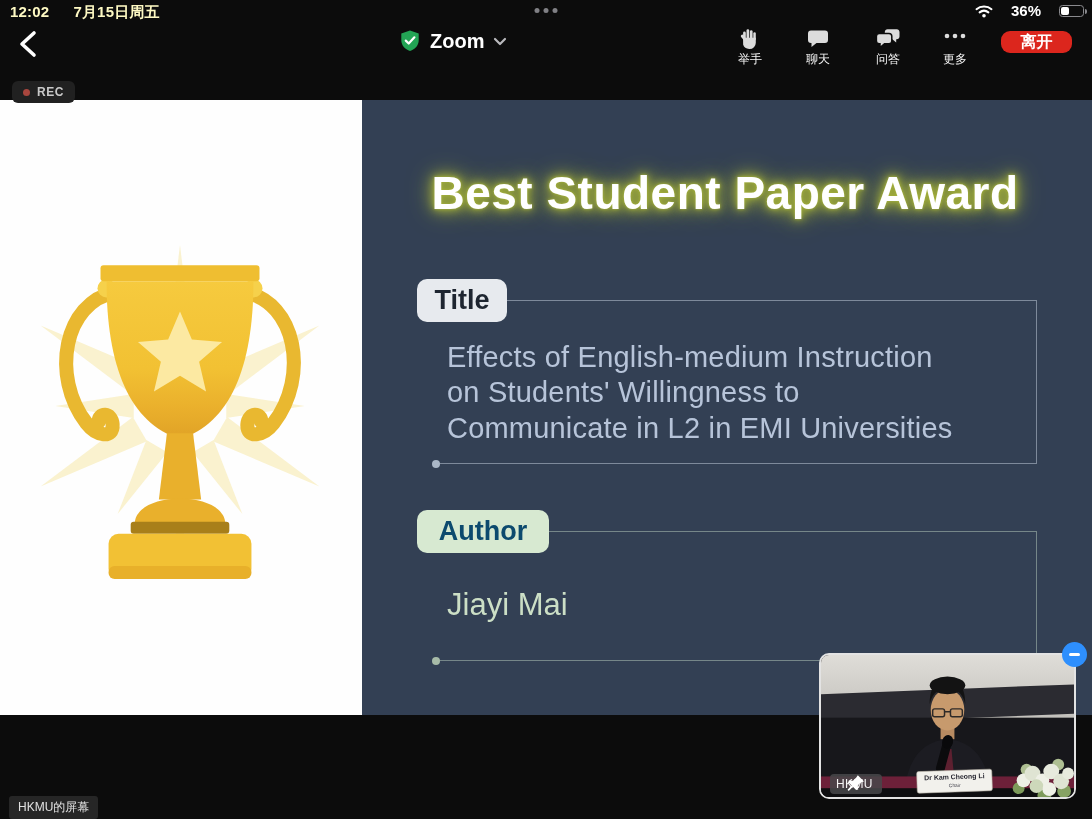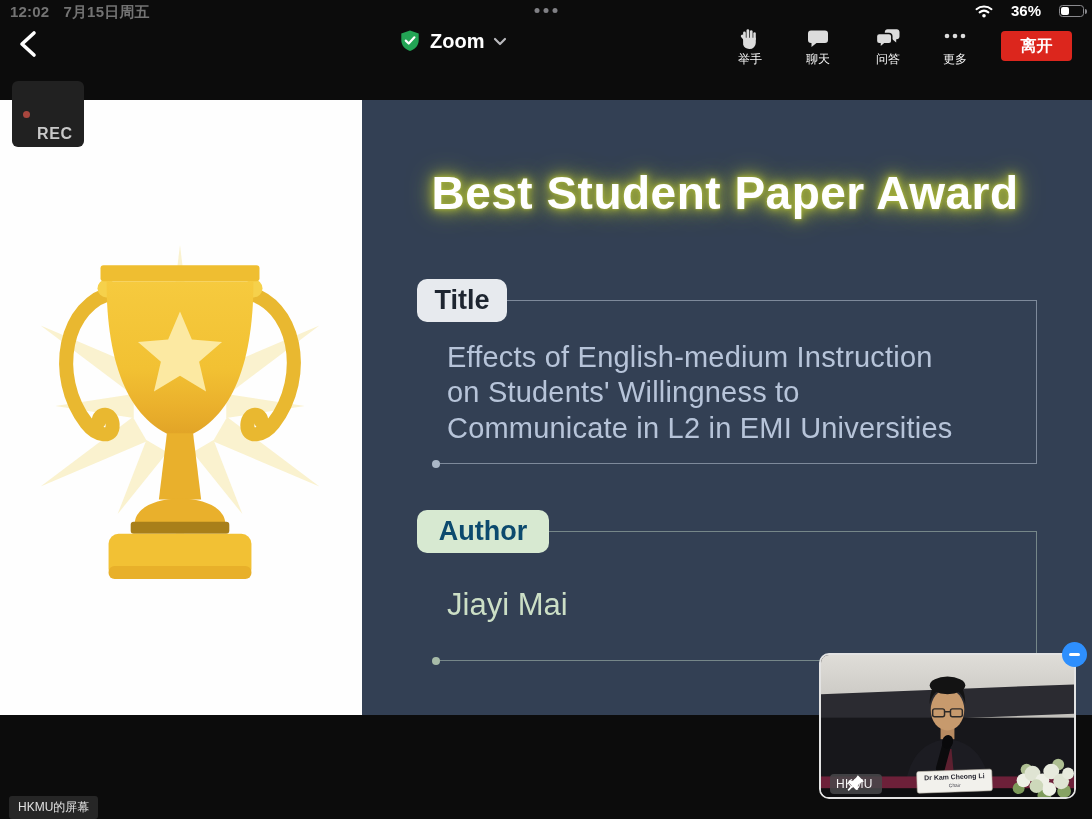--- a/index.html
+++ b/index.html
@@ -4,42 +4,42 @@
 <style>
   * { margin:0; padding:0; box-sizing:border-box; }
   html,body { background:#000; }
   .screen{
     position:relative; width:1092px; height:819px; overflow:hidden;
     background:#0c0c0c;
     font-family:"Liberation Sans","DejaVu Sans",sans-serif;
   }
   
   .status-bar{ position:absolute; left:0; top:0; width:100%; height:22px; }
-  .status-left{ position:absolute; left:10px; top:3px; display:flex; gap:14px; color:#737373; font-size:15px; font-weight:700; letter-spacing:.2px;text-align:center;}
+  .status-left{ position:absolute; left:10px; top:3px; display:flex; gap:24px; color:#fef9c3; font-size:15px; font-weight:700; letter-spacing:.2px;text-align:center;}
   .status-date{ font-weight:600; }
   .sys-dots{ position:absolute; left:50%; top:8px; transform:translateX(-50%); display:flex; gap:4px;}
   .sys-dots i{ width:5px; height:5px; border-radius:50%; background:#808085; }
   .status-right{ position:absolute; right:8px; top:2px; display:flex; align-items:center; gap:18px; color:#fff; font-size:15px; font-weight:600;}
   .battery{ position:relative; width:25px; height:12px; border:1px solid #8a8a8e; border-radius:3.5px; }
   .battery .fill{ position:absolute; left:1px; top:1px; bottom:1px; width:36%; background:#fff; border-radius:2px; }
   .battery .nub{ position:absolute; right:-4px; top:3px; width:2.5px; height:5px; background:#8a8a8e; border-radius:0 2px 2px 0; }
   
   .toolbar{ position:absolute; left:0; top:22px; width:100%; height:64px; }
   .back-btn{ position:absolute; left:12px; top:6px; width:32px; height:34px; background:none; border:none; cursor:pointer; }
   .meeting-info{ position:absolute; left:399px; top:7px; display:flex; align-items:center; gap:9px; }
   .meeting-name{ color:#fff; font-size:20px; font-weight:700; }
   .tool-btn{ position:absolute; top:5px; width:62px; background:none; border:none; display:flex; flex-direction:column; align-items:center; cursor:pointer;}
   .tool-btn .lbl{ color:#f5f5f5; font-size:12px; }
-  .leave-btn{ position:absolute; left:1001px; top:9px; width:71px; height:30px; background:#dc261d; border:none; border-radius:4px;
+  .leave-btn{ position:absolute; left:1001px; top:9px; width:71px; height:22px; background:#dc261d; border:none; border-radius:9px;
     color:#fff; font-size:16px; font-weight:600; cursor:pointer; font-family:inherit;}
   
   .rec-badge{ position:absolute; left:12px; top:81px; z-index:5; display:flex; align-items:center; gap:7px;
     background:#212121; border-radius:6px; padding:4px 11px; }
   .rec-dot{ width:7px; height:7px; border-radius:50%; background:#a8463e; }
-  .rec-text{ color:#c9c9c9; font-size:16px; font-weight:700; letter-spacing:.6px;margin-top:40px; }
+  .rec-text{ color:#c9c9c9; font-size:12px; font-weight:700; letter-spacing:.6px; }
   
   .slide{ position:absolute; left:0; top:100px; width:1092px; height:615px; background:#334054; z-index:1;}
   .left-panel{ position:absolute; left:0; top:0; width:362px; height:615px; background:#fefefe; overflow:hidden;}
   .trophy{ position:absolute; left:14px; top:66px; }
   .award-heading{
     position:absolute; left:380px; top:66px; width:690px; text-align:center;
     color:#fff; font-size:46px; font-weight:700; letter-spacing:.5px;
     text-shadow:0 0 3px #a9b53a, 0 0 9px #a9b53a, 0 0 16px #a9b53a, 0 0 26px rgba(169,181,58,.85);
   }
   .sec-box{ position:absolute; border-top:1px solid; border-right:1px solid; border-bottom:1px solid; }

